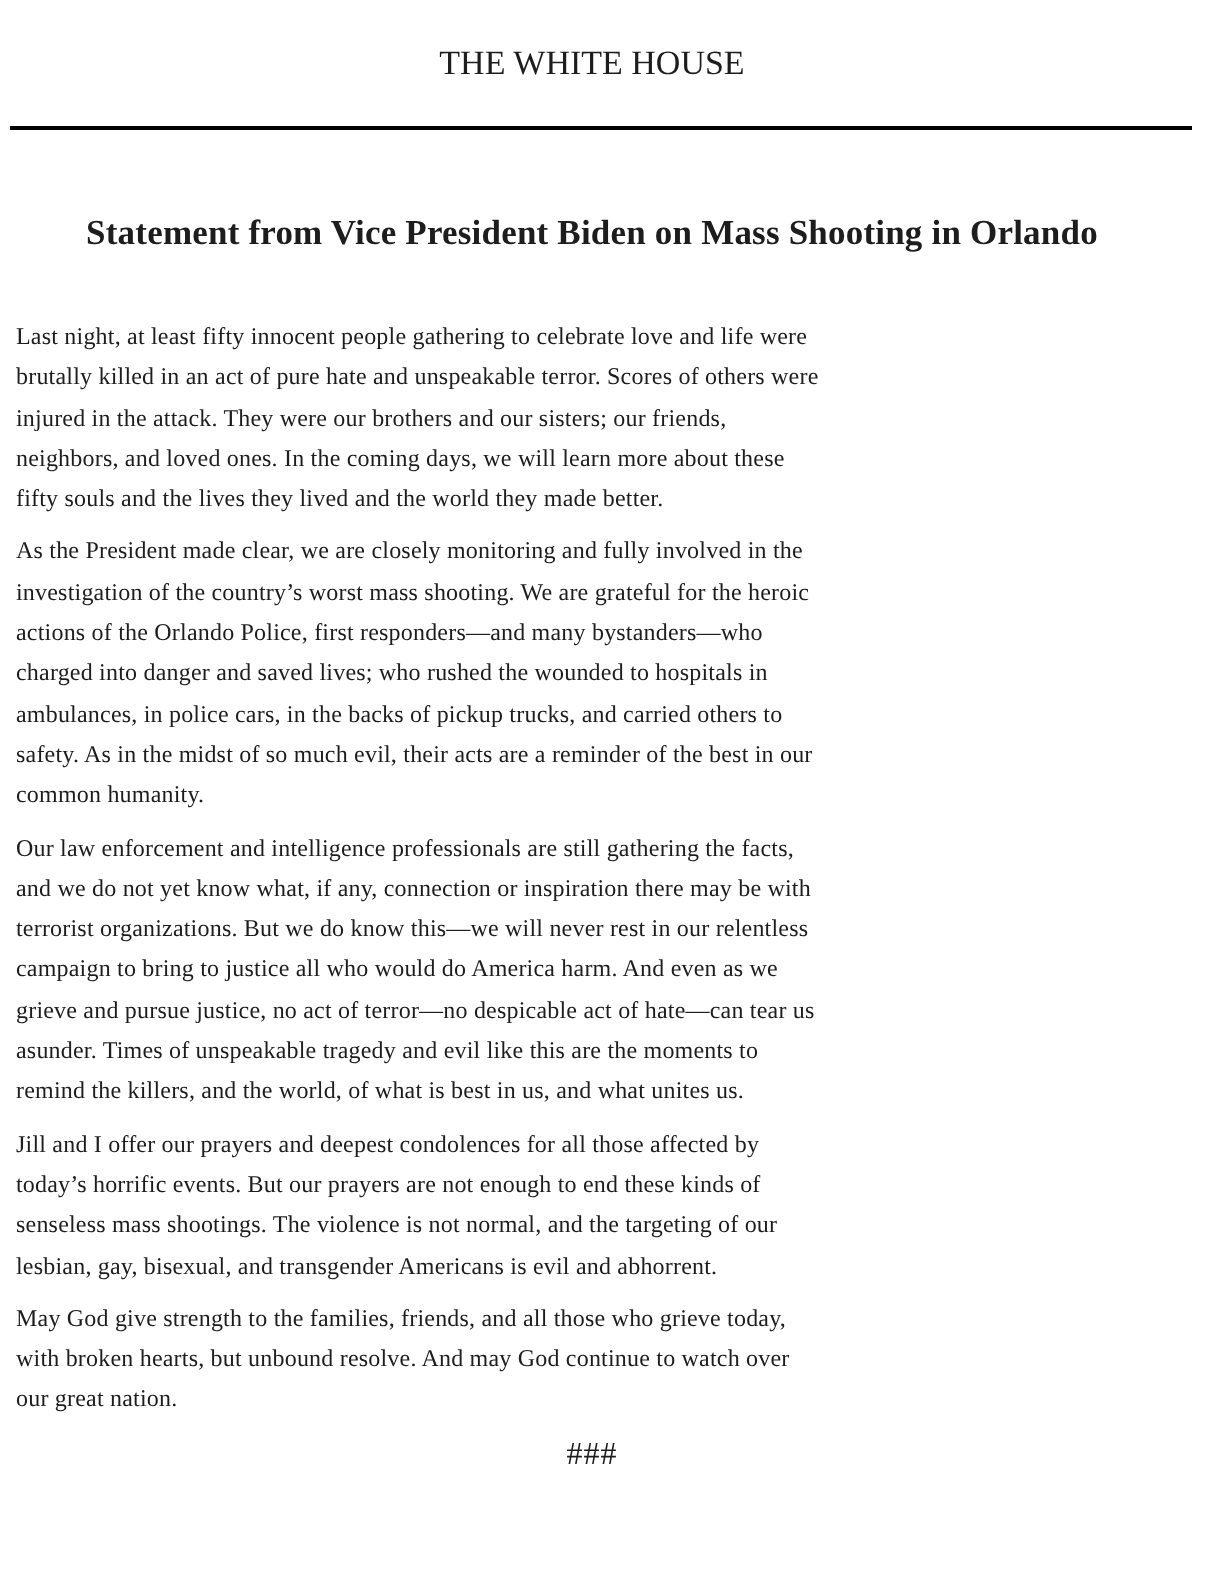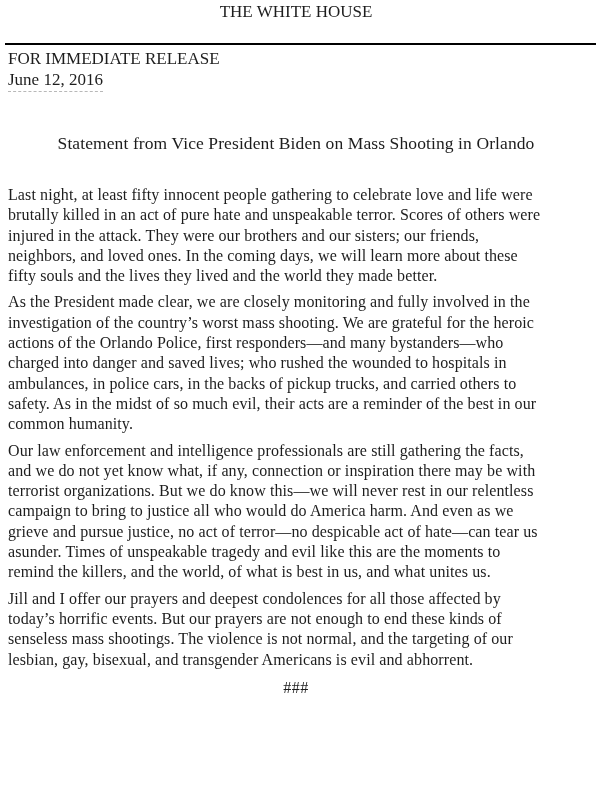--- a/index.html
+++ b/index.html
@@ -8,21 +8,21 @@
     background: #ffffff;
   }
   body {
     width: 604px;
     height: 789px;
     overflow: hidden;
     font-family: "Liberation Serif", "DejaVu Serif", serif;
     color: #1d1d1d;
   }
   .page {
-    padding: 2px 8px 0 8px;
+    padding: 22px 8px 0 8px;
     box-sizing: border-box;
     width: 592px;
   }
   .letterhead {
     text-align: center;
     font-size: 17px;
     line-height: 19px;
   }
   .rule {
     border: none;
@@ -38,27 +38,27 @@
   }
   .release-date {
     display: inline-block;
     border-bottom: 1px dashed #b8b8b8;
     padding-bottom: 1px;
   }
   .statement-title {
     margin: 41px 0 0 0;
     font-size: 17.5px;
     line-height: 21px;
-    font-weight: normal;
+    font-weight: bold;
     text-align: center;
     letter-spacing: 0.1px;
   }
   .body-text {
     margin-top: 31px;
-    font-size: 16px;
+    font-size: 12px;
     line-height: 20.3px;
     letter-spacing: 0.1px;
   }
   .para {
     margin: 0 0 6px 0;
     white-space: pre;
     overflow: hidden;
   }
   .end-mark {
     margin-top: 9px;
@@ -71,26 +71,20 @@
 <body>
 
 <div class="page">
 
   <div class="letterhead">
     <div>THE WHITE HOUSE</div>
   </div>
 
   <div class="rule"></div>
 
-  <div class="release">
-    <div>FOR IMMEDIATE RELEASE</div>
-    <div>
-      <span class="release-date">June 12, 2016</span>
-    </div>
-  </div>
 
   <h1 class="statement-title">Statement from Vice President Biden on Mass Shooting in Orlando</h1>
 
   <div class="body-text">
     <p class="para">Last night, at least fifty innocent people gathering to celebrate love and life were
 brutally killed in an act of pure hate and unspeakable terror. Scores of others were
 injured in the attack. They were our brothers and our sisters; our friends,
 neighbors, and loved ones. In the coming days, we will learn more about these
 fifty souls and the lives they lived and the world they made better.</p>
     <p class="para">As the President made clear, we are closely monitoring and fully involved in the
@@ -104,17 +98,20 @@
 and we do not yet know what, if any, connection or inspiration there may be with
 terrorist organizations. But we do know this—we will never rest in our relentless
 campaign to bring to justice all who would do America harm. And even as we
 grieve and pursue justice, no act of terror—no despicable act of hate—can tear us
 asunder. Times of unspeakable tragedy and evil like this are the moments to
 remind the killers, and the world, of what is best in us, and what unites us.</p>
     <p class="para">Jill and I offer our prayers and deepest condolences for all those affected by
 today’s horrific events. But our prayers are not enough to end these kinds of
 senseless mass shootings. The violence is not normal, and the targeting of our
 lesbian, gay, bisexual, and transgender Americans is evil and abhorrent.</p>
+    <p class="para">May God give strength to the families, friends, and all those who grieve today,
+with broken hearts, but unbound resolve. And may God continue to watch over
+our great nation.</p>
   </div>
 
   <div class="end-mark">###</div>
 
 </div>
 
 </body></html>

